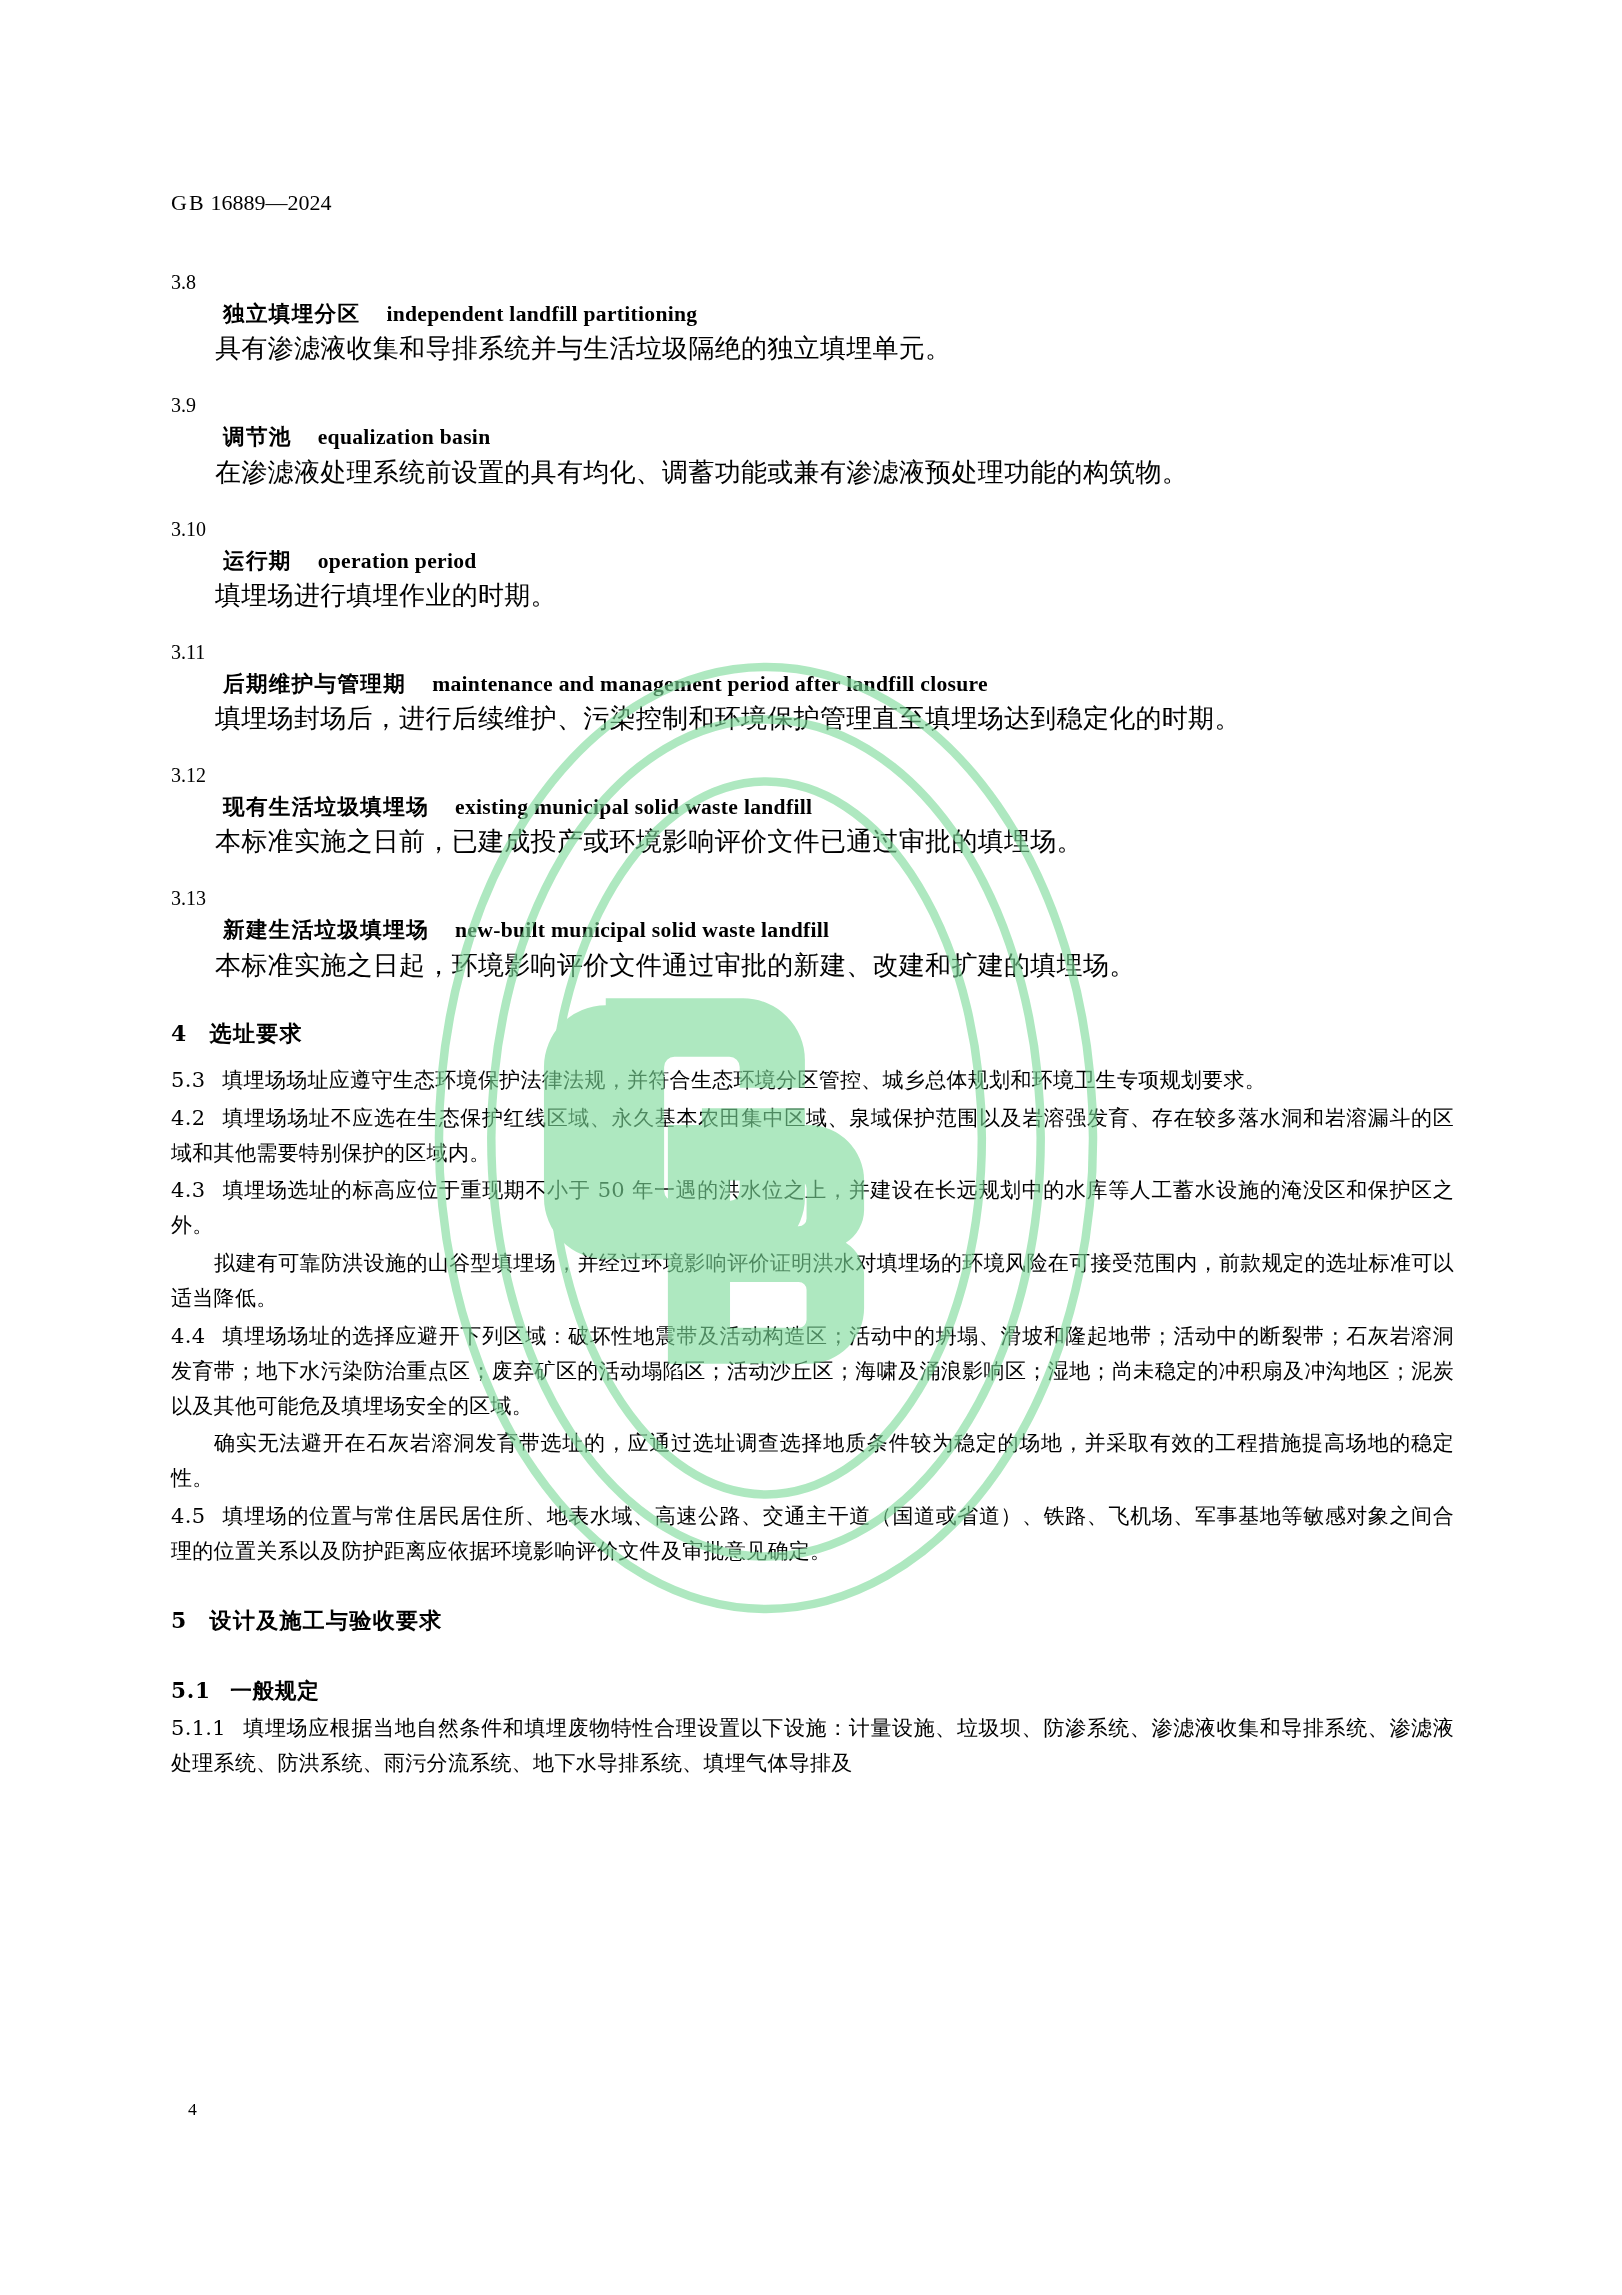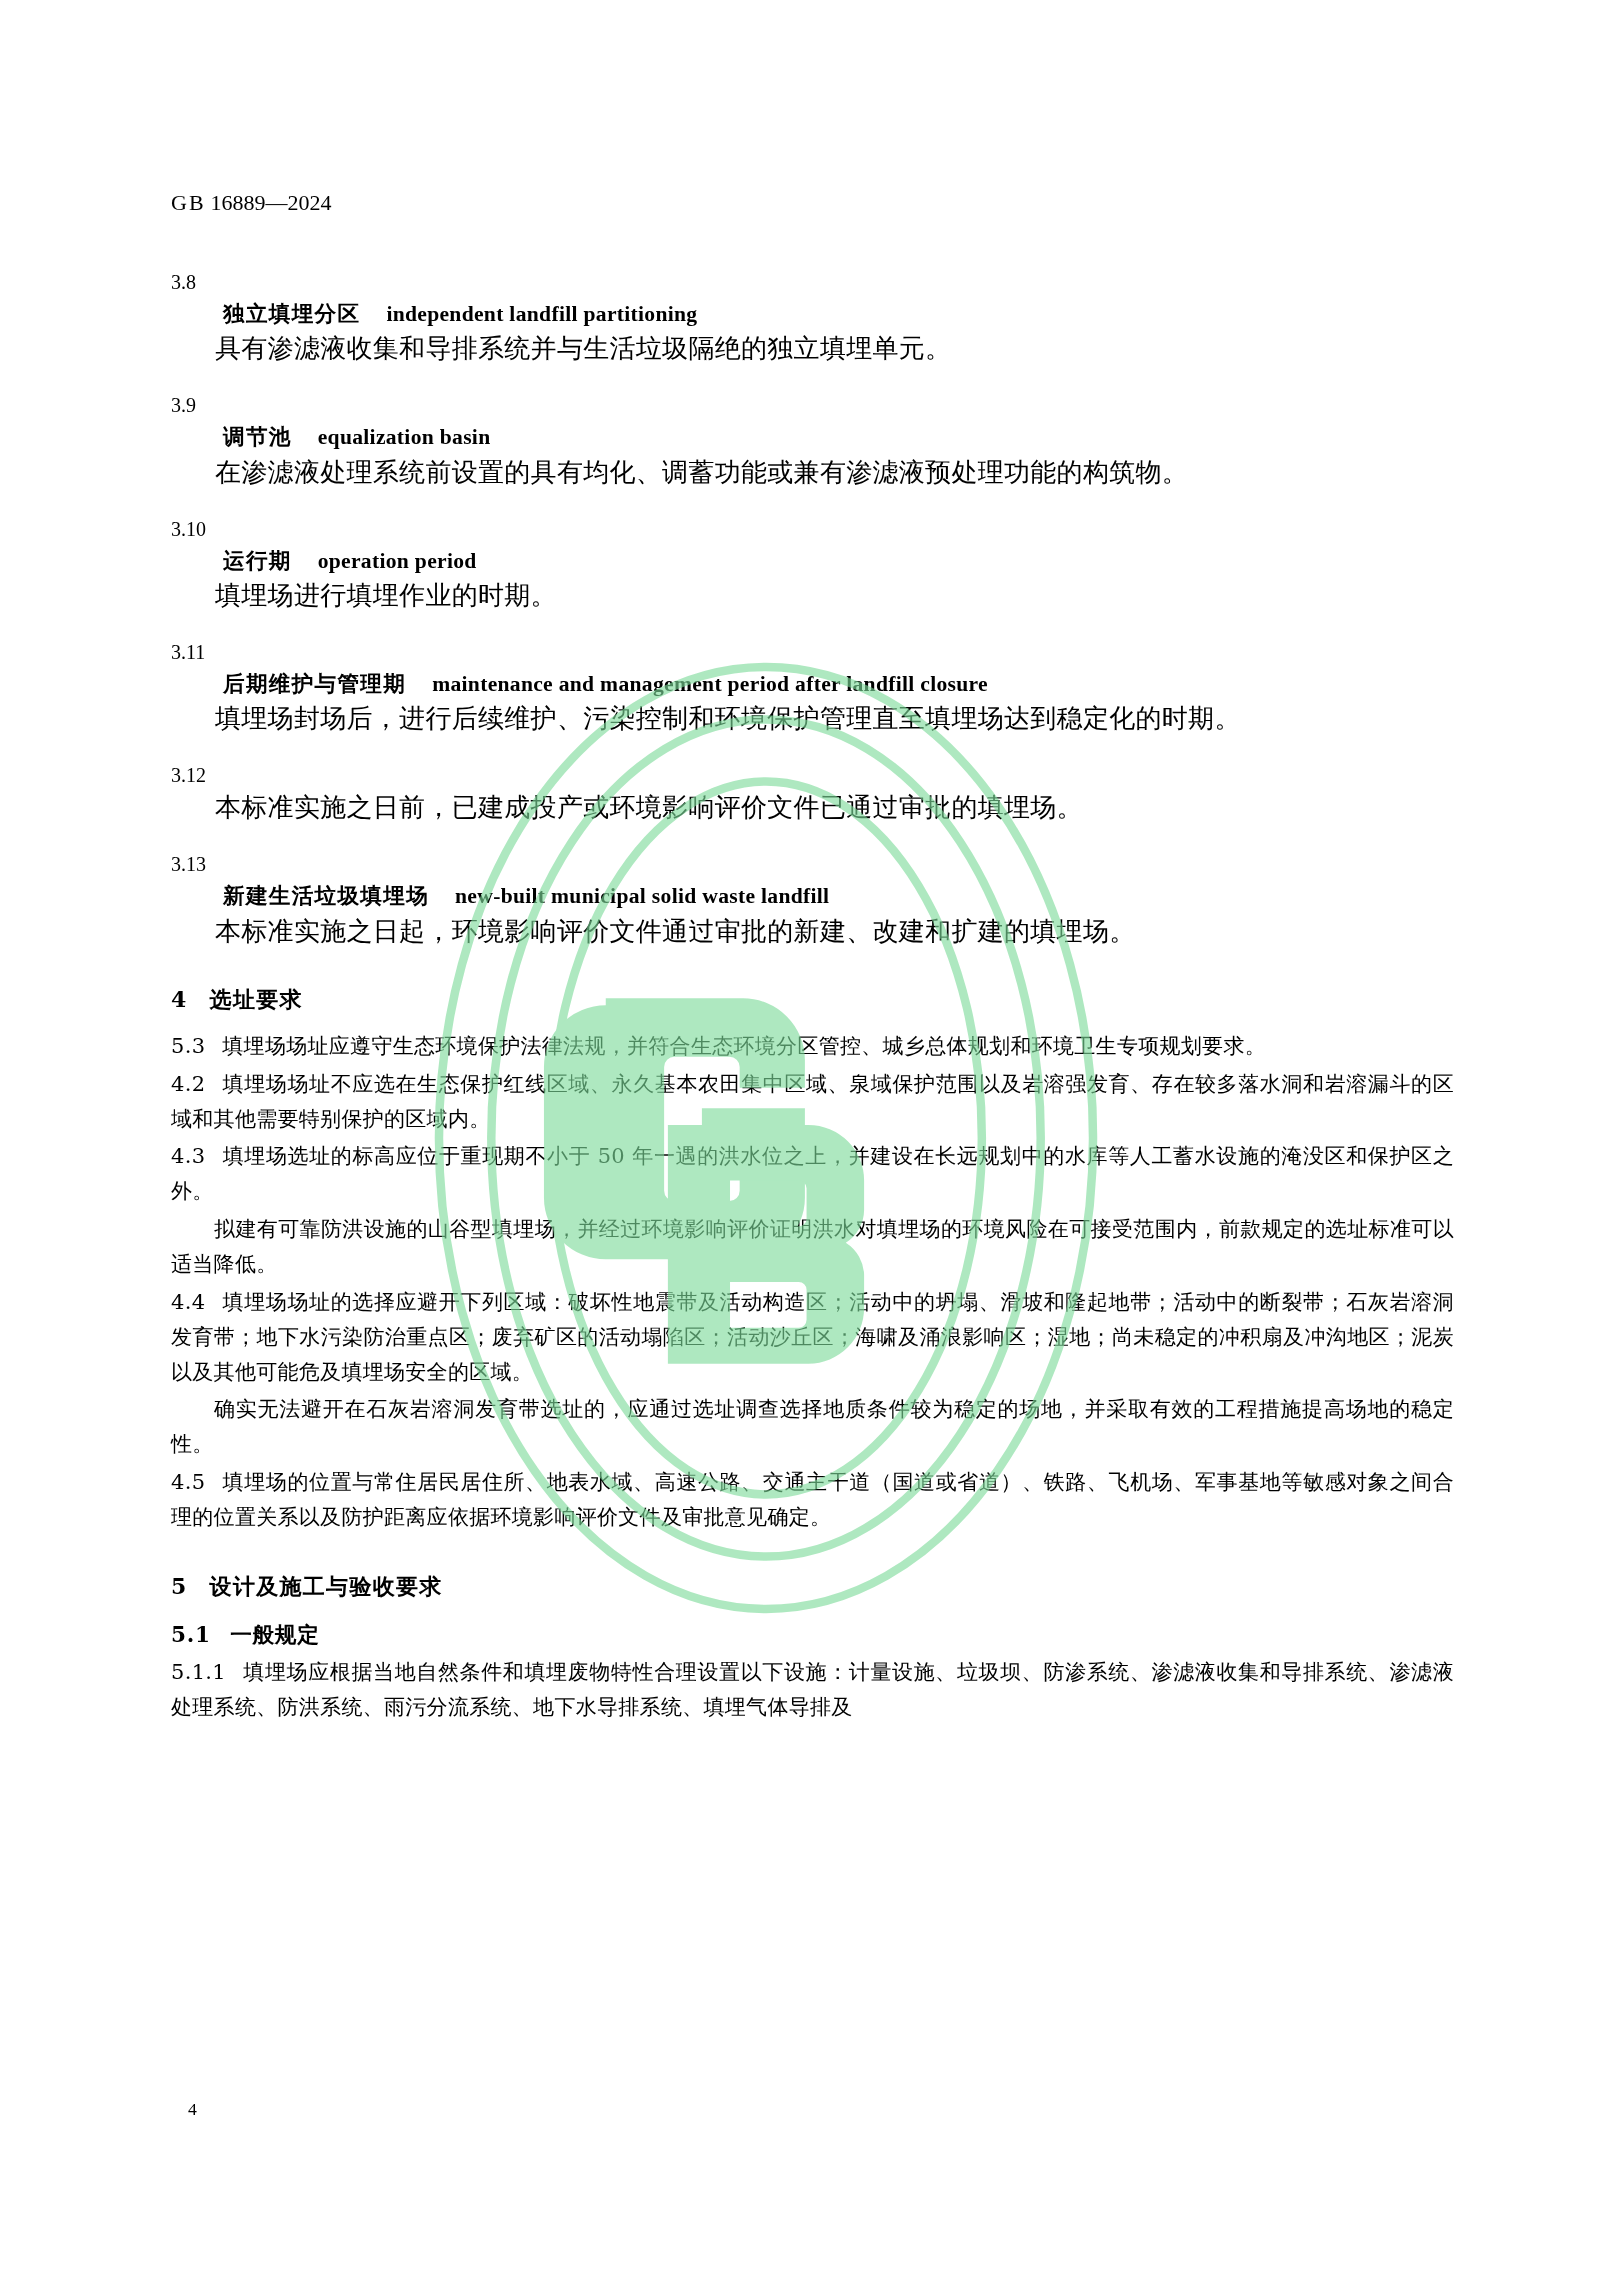--- a/index.html
+++ b/index.html
@@ -94,21 +94,21 @@
     margin-bottom: 14.4px;
     font-family: "DejaVu Serif", serif;
   }
   .section-title .sn {
     margin-right: 22px;
   }
   .sub-title {
     font-size: 21.6px;
     font-weight: bold;
     letter-spacing: 0.7px;
-    margin-top: 18px;
+    margin-top: 40px;
     margin-bottom: 6.5px;
     font-family: "DejaVu Serif", serif;
   }
   .sub-title .sn {
     margin-right: 19.6px;
   }
 
   .para {
     font-size: 21px;
     line-height: 35px;
@@ -178,20 +178,23 @@
       </div>
       <div class="term-def">填埋场进行填埋作业的时期。</div>
 
       <div class="clause-num">3.11</div>
       <div class="term-line">
         <span class="cn">后期维护与管理期</span><span class="en">maintenance and management period after landfill closure</span>
       </div>
       <div class="term-def">填埋场封场后，进行后续维护、污染控制和环境保护管理直至填埋场达到稳定化的时期。</div>
 
       <div class="clause-num">3.12</div>
+      <div class="term-line">
+        <span class="cn">现有生活垃圾填埋场</span><span class="en">existing municipal solid waste landfill</span>
+      </div>
       <div class="term-def">本标准实施之日前，已建成投产或环境影响评价文件已通过审批的填埋场。</div>
 
       <div class="clause-num">3.13</div>
       <div class="term-line">
         <span class="cn">新建生活垃圾填埋场</span><span class="en">new-built municipal solid waste landfill</span>
       </div>
       <div class="term-def">本标准实施之日起，环境影响评价文件通过审批的新建、改建和扩建的填埋场。</div>
 
       <div class="section-title">
         <span class="sn">4</span><span>选址要求</span>

